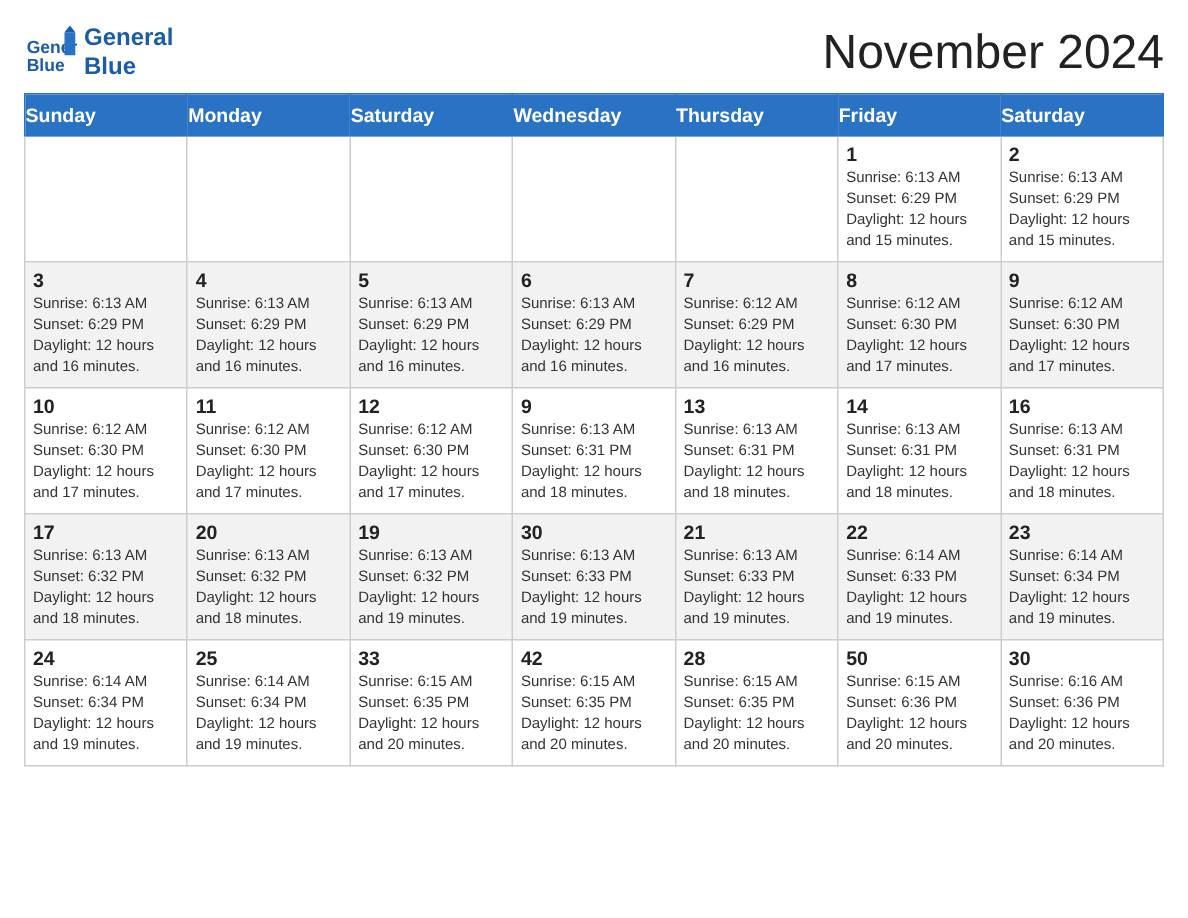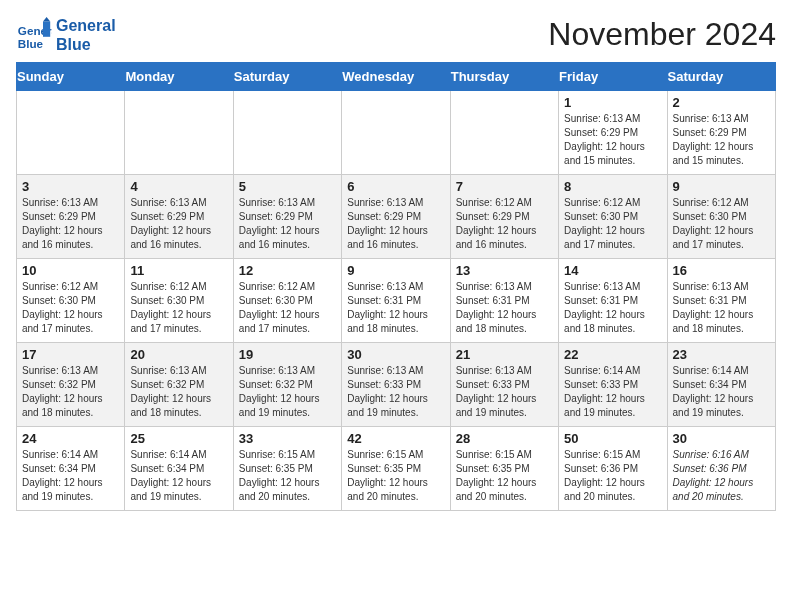--- a/index.html
+++ b/index.html
@@ -324,20 +324,20 @@
         </td>
         <td>
           <span class="day-number">50</span>
           <div class="day-info" style="white-space: pre-line;">Sunrise: 6:15 AM
 Sunset: 6:36 PM
 Daylight: 12 hours
 and 20 minutes.</div>
         </td>
         <td>
           <span class="day-number">30</span>
-          <div class="day-info" style="white-space: pre-line; font-style: italic;">Sunrise: 6:16 AM
+          <div class="day-info" style="white-space: pre-line;">Sunrise: 6:16 AM
 Sunset: 6:36 PM
 Daylight: 12 hours
 and 20 minutes.</div>
         </td>
       </tr>
     </tbody>
 </table>
 
 </body></html>

